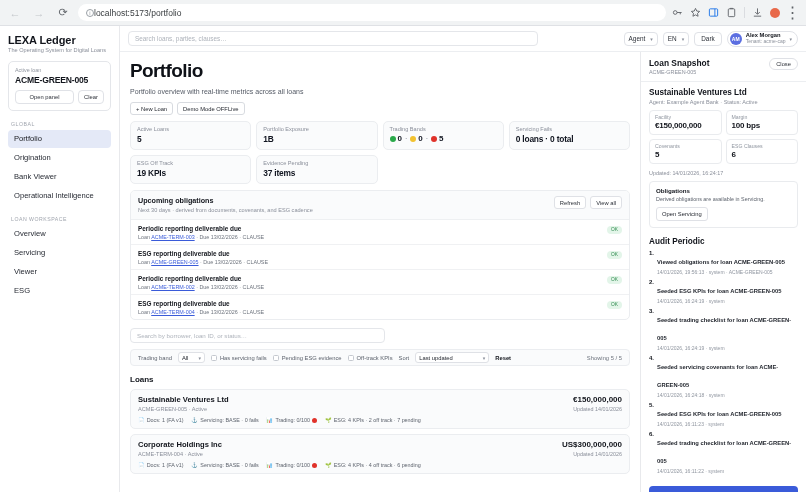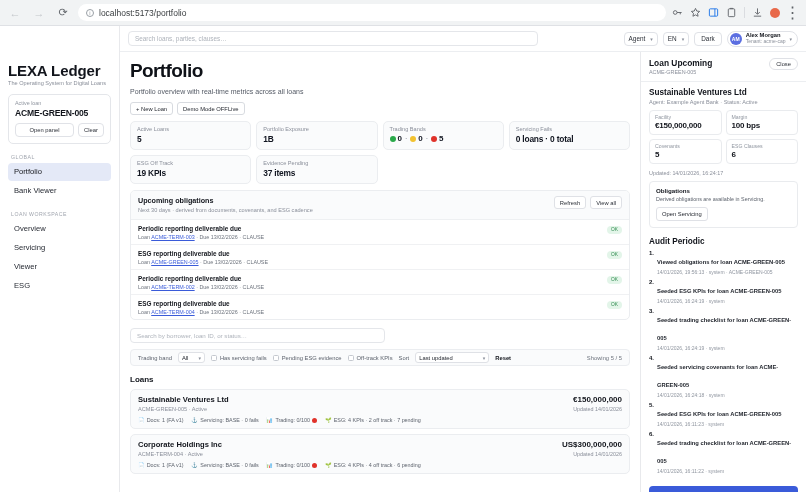--- a/index.html
+++ b/index.html
@@ -28,21 +28,20 @@
   }
   .nav-btn.disabled { color: #c3c6ca; }
   .omnibox {
     flex: 1;
     height: 17px;
     background: #ffffff;
     border-radius: 9px;
     display: flex;
     align-items: center;
     padding: 0 8px;
-    gap: 5px;
     max-width: 600px;
   }
   .omnibox .info-ic {
     width: 8px; height: 8px; border-radius: 50%;
     border: 1px solid #9aa0a6; color: #9aa0a6;
     font-size: 6px; line-height: 7px; text-align: center;
     flex-shrink: 0;
   }
   .omnibox-url { font-size: 8.5px; color: #3c4043; }
   .chrome-right { display: flex; align-items: center; gap: 7px; margin-left: auto; padding-right: 2px; }
@@ -60,21 +59,21 @@
 
   
   .sidebar {
     width: 120px;
     border-right: 1px solid #e8e9ec;
     padding: 8px 8px 0 8px;
     display: flex;
     flex-direction: column;
     background: #fff;
   }
-  .brand-title { font-size: 15px; font-weight: 700; color: #12151c; letter-spacing: -0.1px; margin-top: 28px; }
+  .brand-title { font-size: 11px; font-weight: 700; color: #12151c; letter-spacing: -0.1px; }
   .brand-sub { font-size: 5.6px; color: #8a8f9a; margin-top: 1px; }
   .active-loan-card {
     margin-top: 8px;
     border: 1px solid #e4e6ea;
     border-radius: 5px;
     padding: 5px 6px 6px 6px;
   }
   .al-label { font-size: 5.4px; color: #9096a0; }
   .al-id { font-size: 8.6px; font-weight: 700; color: #12151c; letter-spacing: -0.2px; margin-top: 1.5px; }
   .al-btns { display: flex; gap: 4px; margin-top: 5px; }
@@ -464,21 +463,23 @@
       <div class="al-label">Active loan</div>
       <div class="al-id">ACME-GREEN-005</div>
       <div class="al-btns">
         <div class="al-btn">Open panel</div>
         <div class="al-btn sm">Clear</div>
       </div>
     </div>
 
     <div class="nav-section-label">GLOBAL</div>
     <div class="nav-item active">Portfolio</div>
+    <div class="nav-item">Origination</div>
     <div class="nav-item">Bank Viewer</div>
+    <div class="nav-item">Operational Intelligence</div>
 
     <div class="nav-section-label">LOAN WORKSPACE</div>
     <div class="nav-item">Overview</div>
     <div class="nav-item">Servicing</div>
     <div class="nav-item">Viewer</div>
     <div class="nav-item">ESG</div>
   </div>
 
   <div class="main-col">
 
@@ -692,21 +693,21 @@
                 <span class="gl">🌱</span>
                 <span>ESG: 4 KPIs · 4 off track · 6 pending</span>
               </span>
           </div>
         </div>
       </div>
 
       <div class="rail">
         <div class="rail-head">
           <div>
-            <div class="rail-title">Loan Upcoming</div>
+            <div class="rail-title">Loan Snapshot</div>
             <div class="rail-sub">ACME-GREEN-005</div>
           </div>
           <div class="close-btn">Close</div>
         </div>
 
         <div class="rail-body">
           <div class="snap-name">Sustainable Ventures Ltd</div>
           <div class="snap-meta">Agent: Example Agent Bank · Status: Active</div>
 
           <div class="snap-grid">

